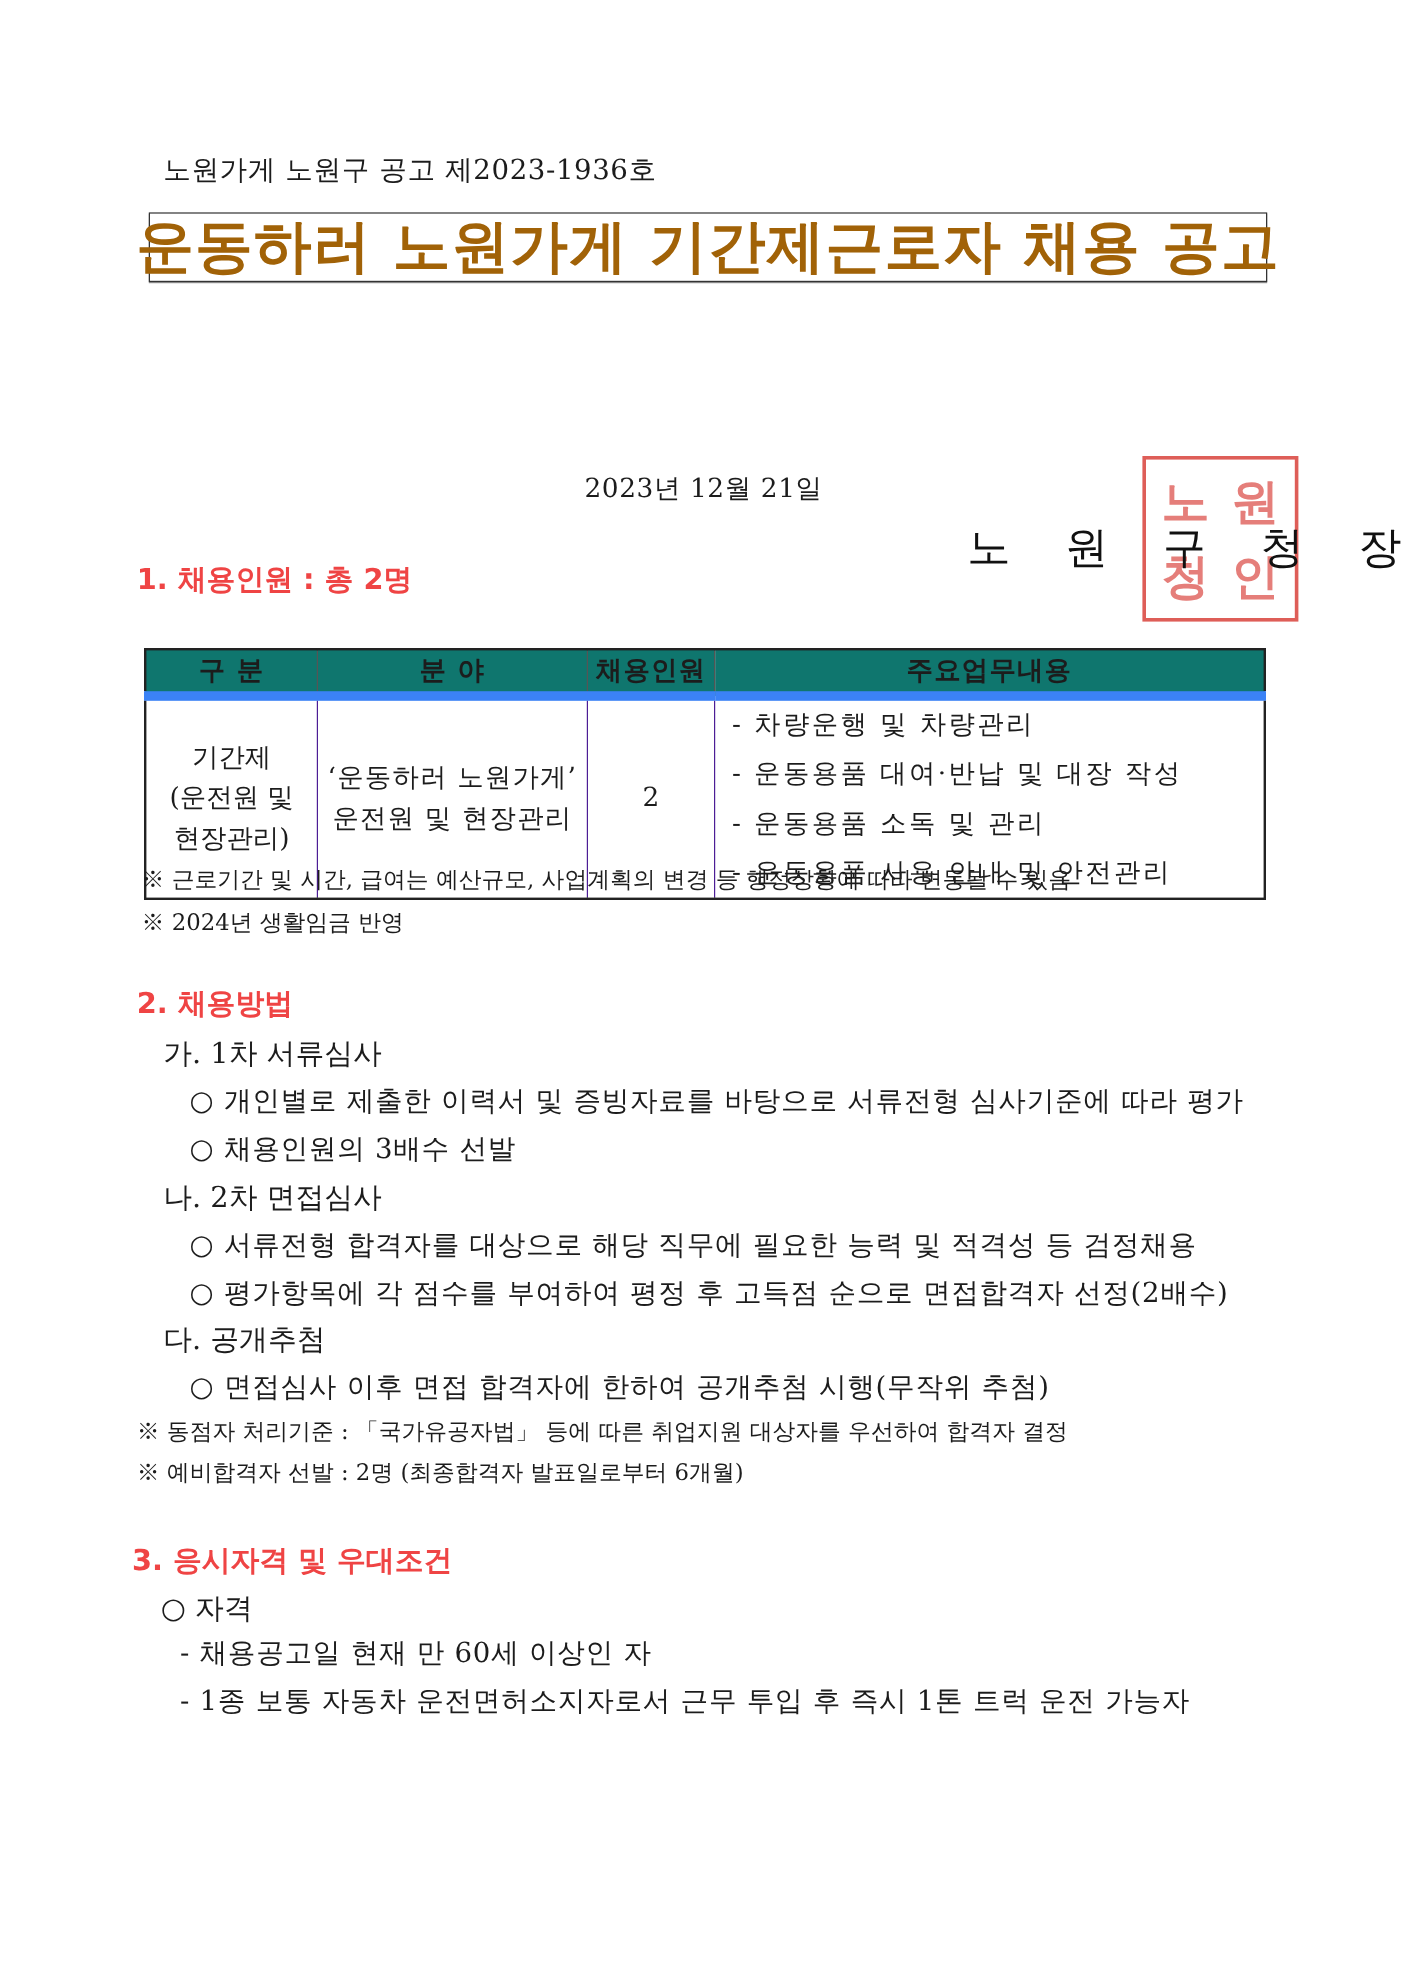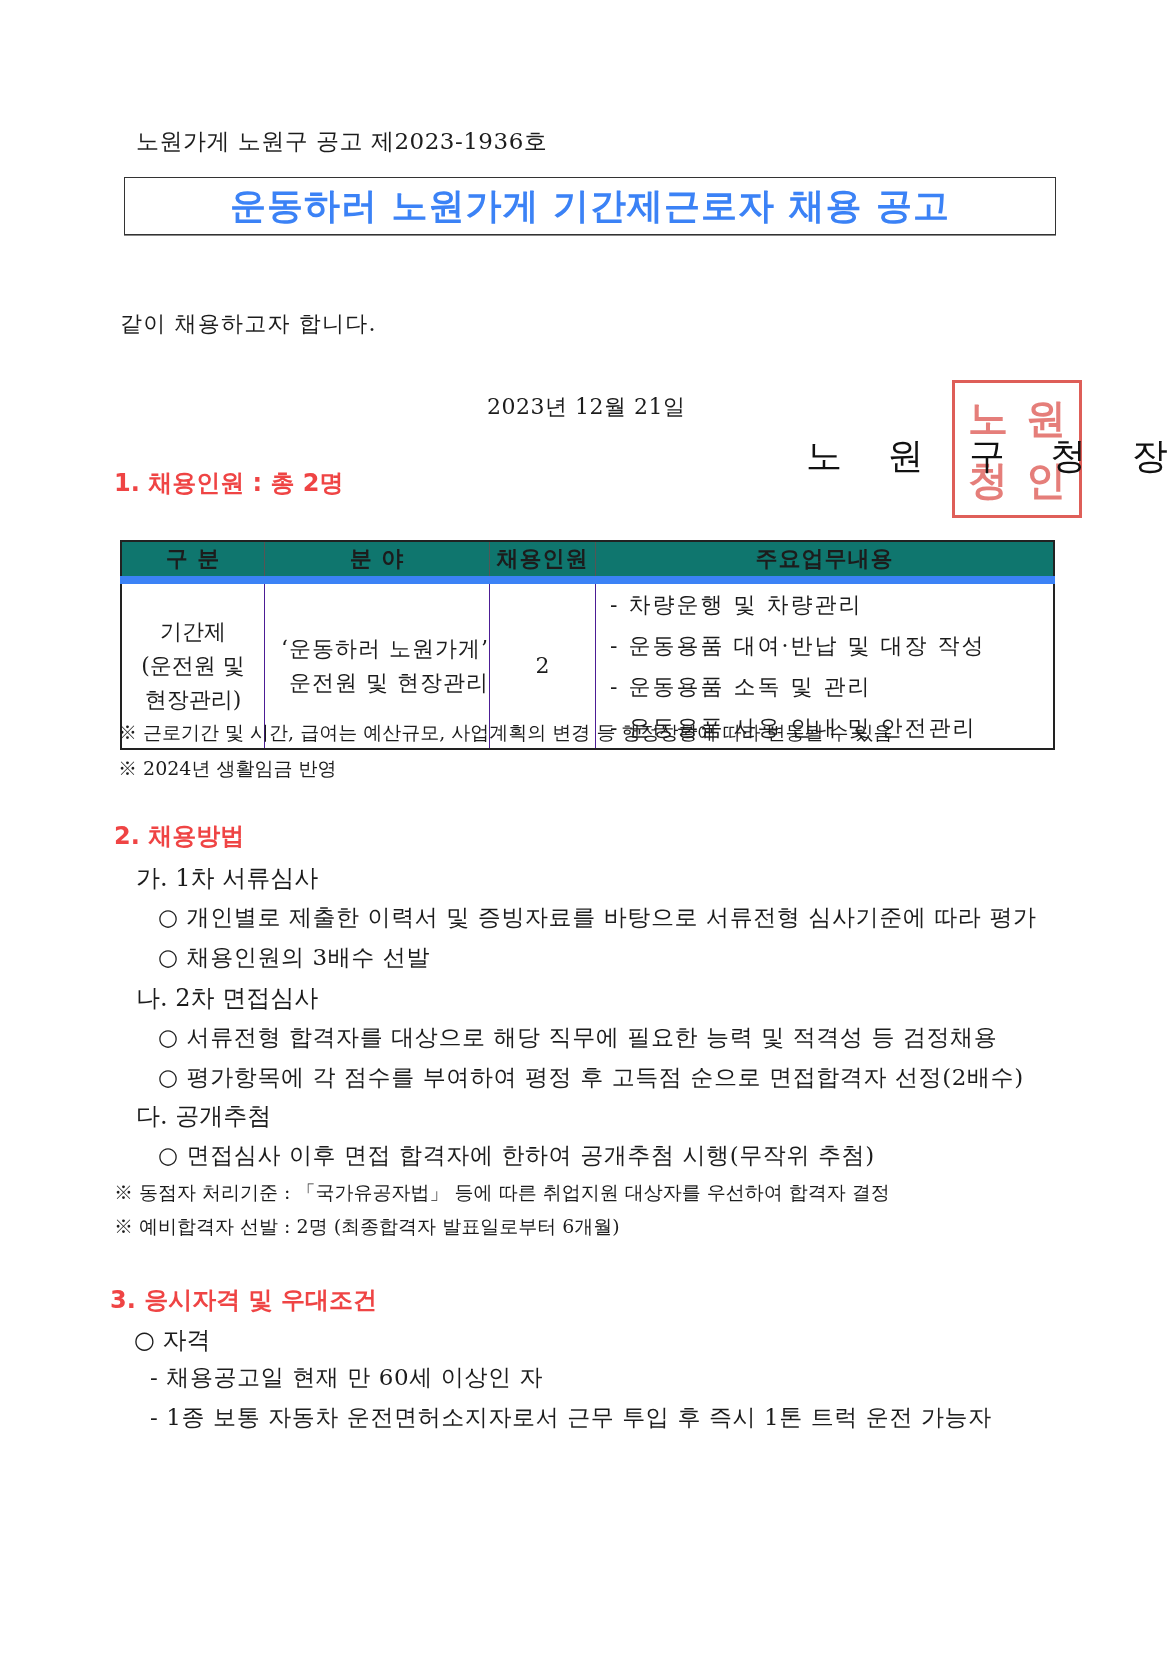--- a/index.html
+++ b/index.html
@@ -9,21 +9,21 @@
     }
     .abs { position: absolute; white-space: nowrap; }
     .notice-no { left: 136px; top: 126px; font-size: 23px; letter-spacing: 0.5px; }
     .title-box {
       left: 124px; top: 177px; width: 930px; height: 56px;
       border: 1.5px solid #333; box-shadow: 0 1px 0 #888;
       display: flex; align-items: center; justify-content: center;
     }
     .title-text {
       font-family: "DejaVu Sans", "Liberation Sans", sans-serif;
-      font-weight: bold; font-size: 36px; letter-spacing: 1px; color: #3b82f6; text-align: right;
+      font-weight: bold; font-size: 48px; letter-spacing: 1px; color: #a16207; text-align: right;
     }
     .intro { left: 120px; top: 303px; width: 940px; font-size: 22px; line-height: 41px; white-space: normal; }
     .intro .l1 { display: block; text-indent: 14px; letter-spacing: 1.6px; }
     .intro .l2 { display: block; letter-spacing: 1.2px; }
     .date { left: 487px; top: 392px; font-size: 22px; letter-spacing: 0.5px; }
     .signer {
       left: 806px; top: 432px; font-family: "DejaVu Sans", "Liberation Sans", sans-serif;
       font-size: 36px; letter-spacing: 17px; color: #111; z-index: 2;
     }
     .seal {
@@ -63,21 +63,20 @@
 </head>
 <body>
 
 <div class="abs notice-no">노원가게 노원구 공고 제2023-1936호</div>
 
 <div class="abs title-box">
   <span class="title-text">운동하러 노원가게 기간제근로자 채용 공고</span>
 </div>
 
 <div class="abs intro">
-  <span class="l2">같이 채용하고자 합니다.</span>
 </div>
 
 <div class="abs date">2023년 12월 21일</div>
 
 <div class="abs seal">
   <span>노</span>
   <span>원</span>
   <span>청</span>
   <span>인</span>
 </div>
@@ -94,21 +93,21 @@
       <th>주요업무내용</th>
     </tr>
   </thead>
   <tbody>
     <tr style="height:156px;">
       <td style="border-left:none;">
         <span class="duty">기간제</span>
         <span class="duty">(운전원 및</span>
         <span class="duty">현장관리)</span>
       </td>
-      <td style="letter-spacing:1px;text-align:right;">
+      <td style="letter-spacing:1px;">
         <span class="duty">‘운동하러 노원가게’</span>
         <span class="duty">운전원 및 현장관리</span>
       </td>
       <td>2</td>
       <td class="duties">
         <span class="duty">- 차량운행 및 차량관리</span>
         <span class="duty">- 운동용품 대여·반납 및 대장 작성</span>
         <span class="duty">- 운동용품 소독 및 관리</span>
         <span class="duty">- 운동용품 사용 안내 및 안전관리</span>
       </td>

